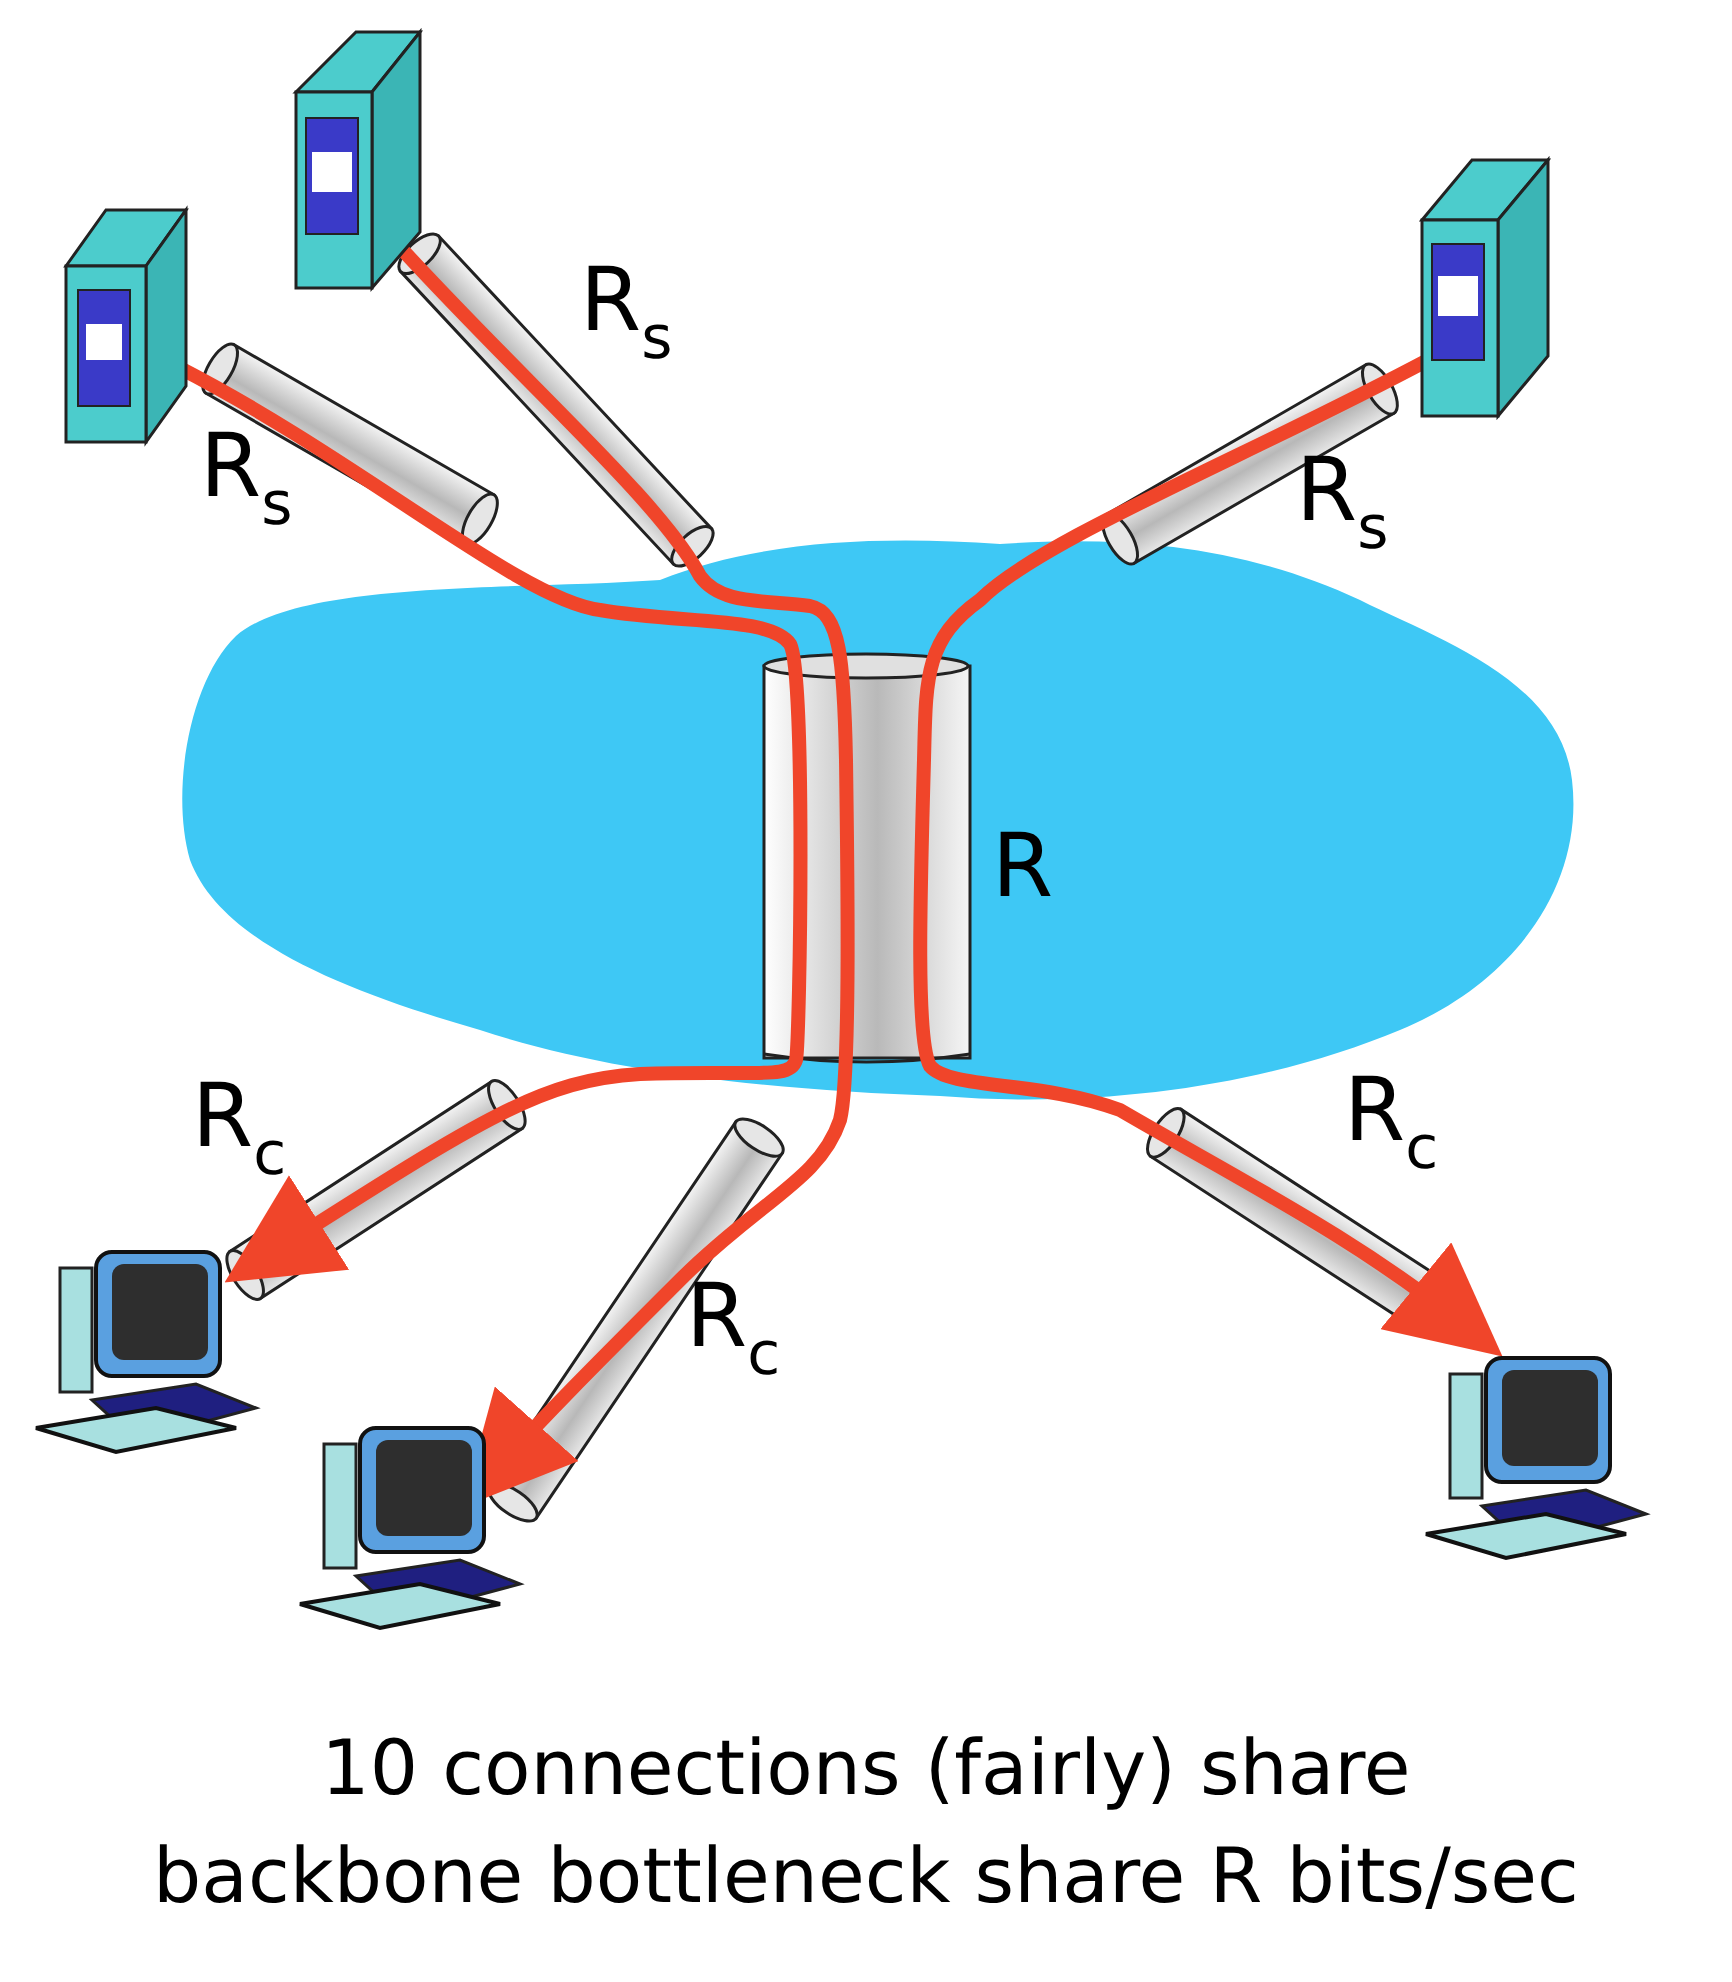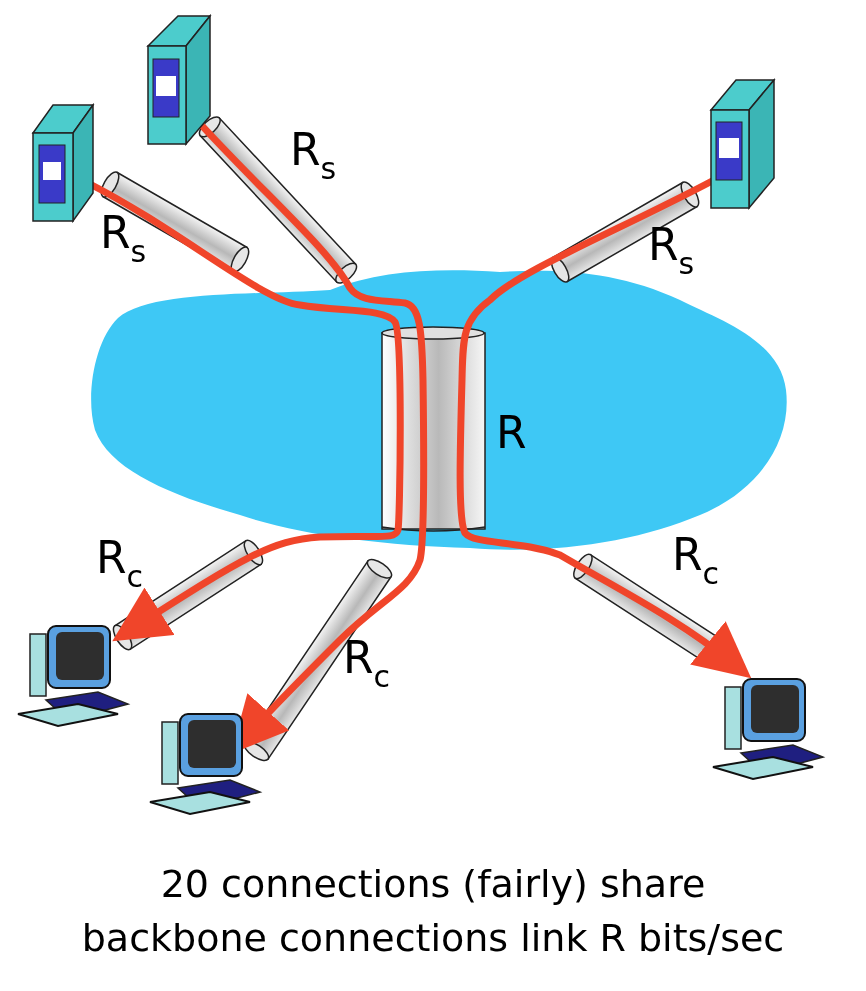--- a/index.html
+++ b/index.html
@@ -132,14 +132,14 @@
 
   <text class="label rate" x="100" y="248"><tspan>R</tspan><tspan class="rate-sub" dy="14">s</tspan></text>
   <text class="label rate" x="290" y="165"><tspan>R</tspan><tspan class="rate-sub" dy="14">s</tspan></text>
   <text class="label rate" x="648" y="260"><tspan>R</tspan><tspan class="rate-sub" dy="14">s</tspan></text>
   <text class="label rate" x="496" y="448">R</text>
   <text class="label rate" x="96" y="573"><tspan>R</tspan><tspan class="rate-sub" dy="14">c</tspan></text>
   <text class="label rate" x="343" y="673"><tspan>R</tspan><tspan class="rate-sub" dy="14">c</tspan></text>
   <text class="label rate" x="672" y="570"><tspan>R</tspan><tspan class="rate-sub" dy="14">c</tspan></text>
 </svg>
 
-<div id="caption-1" class="caption">20 connections (fairly) share</div>
-<div id="caption-2" class="caption">backbone connections link R bits/sec</div>
+<div id="caption-1" class="caption">10 connections (fairly) share</div>
+<div id="caption-2" class="caption">backbone bottleneck share R bits/sec</div>
 
 </body></html>

